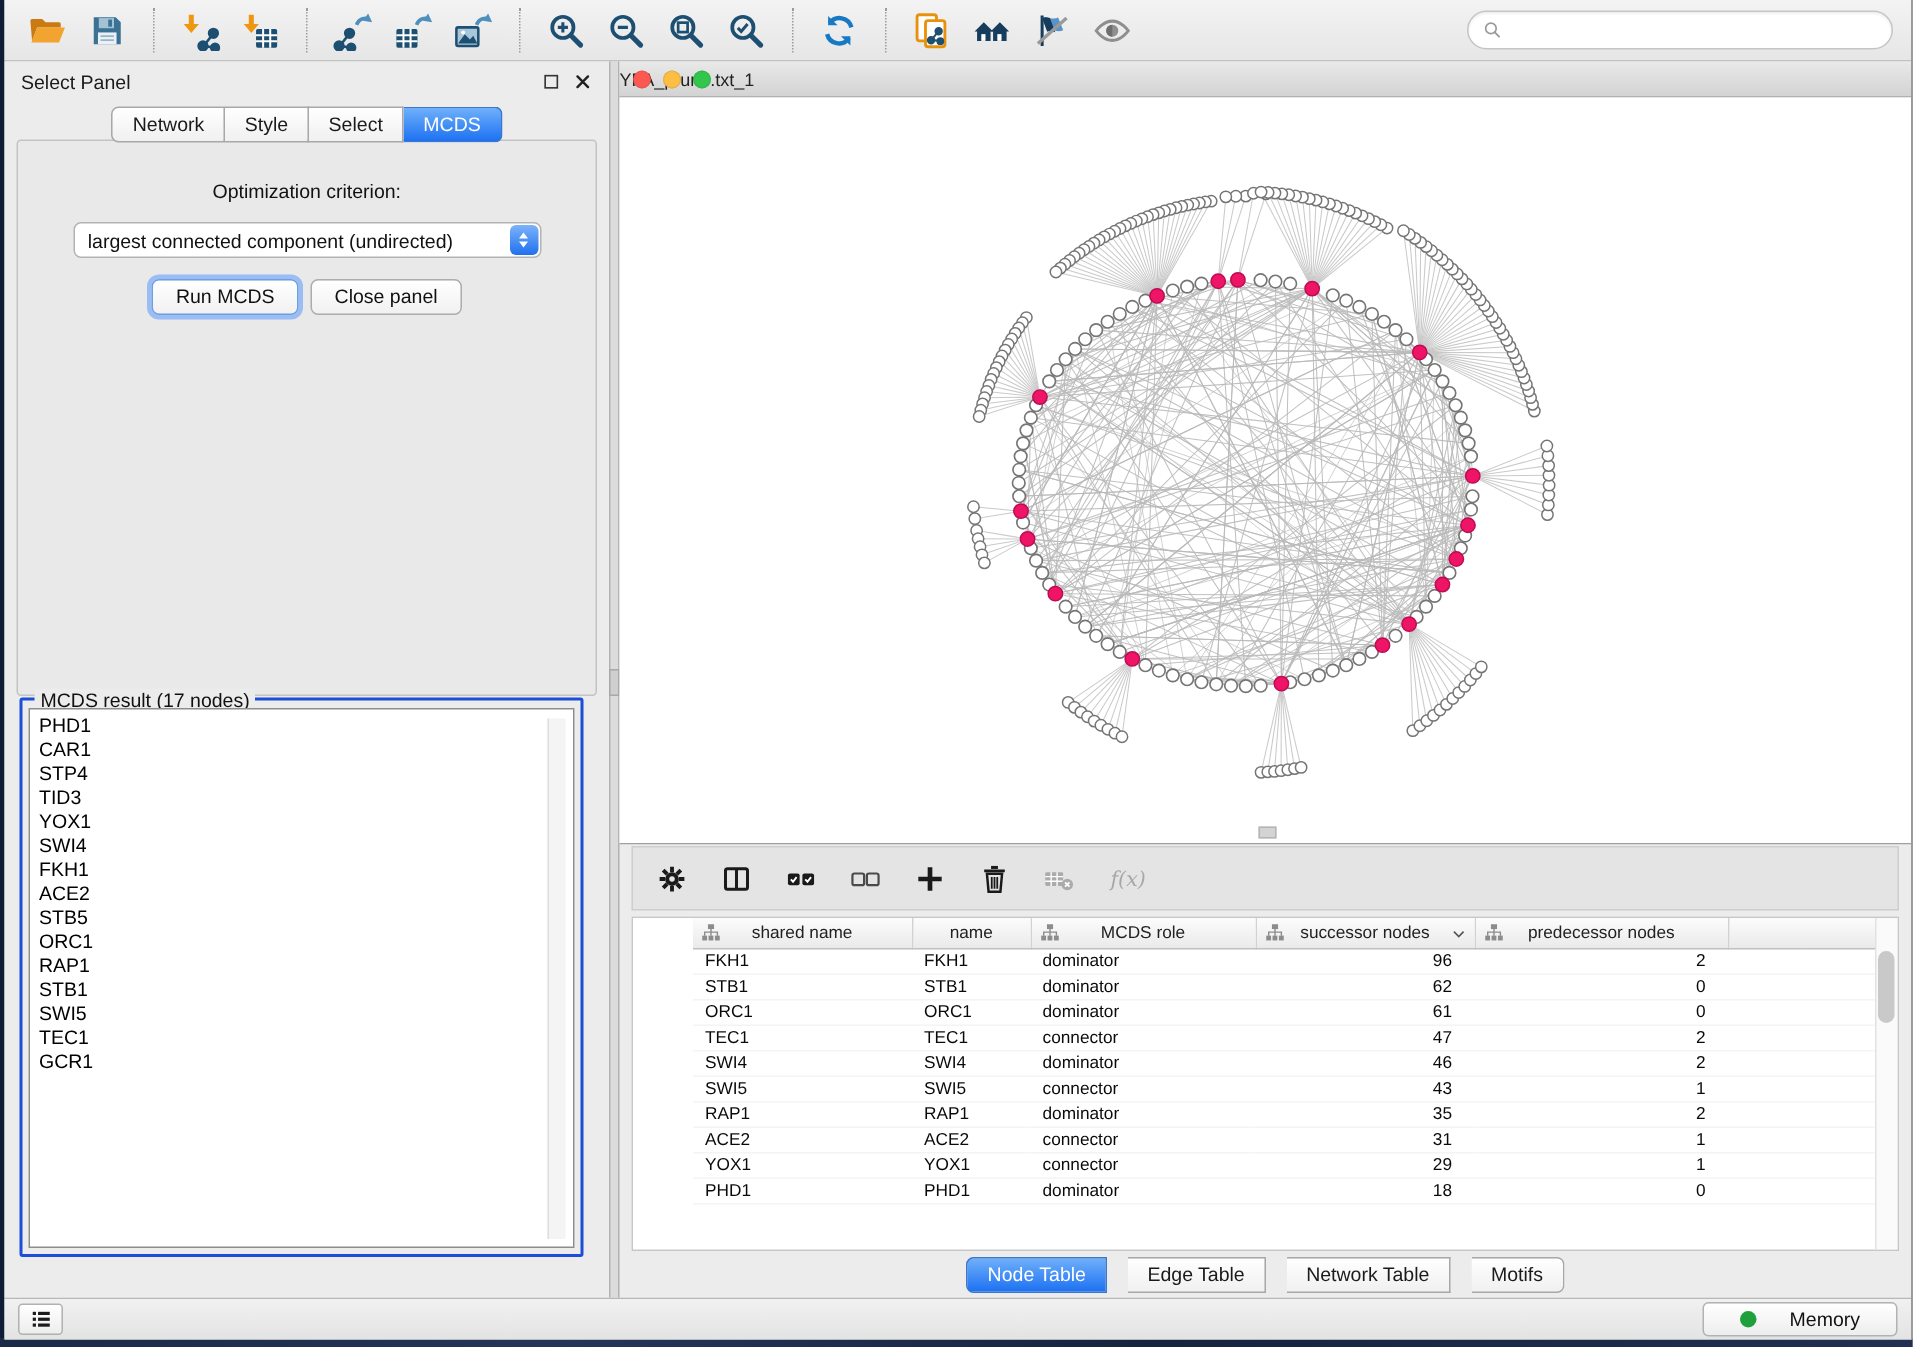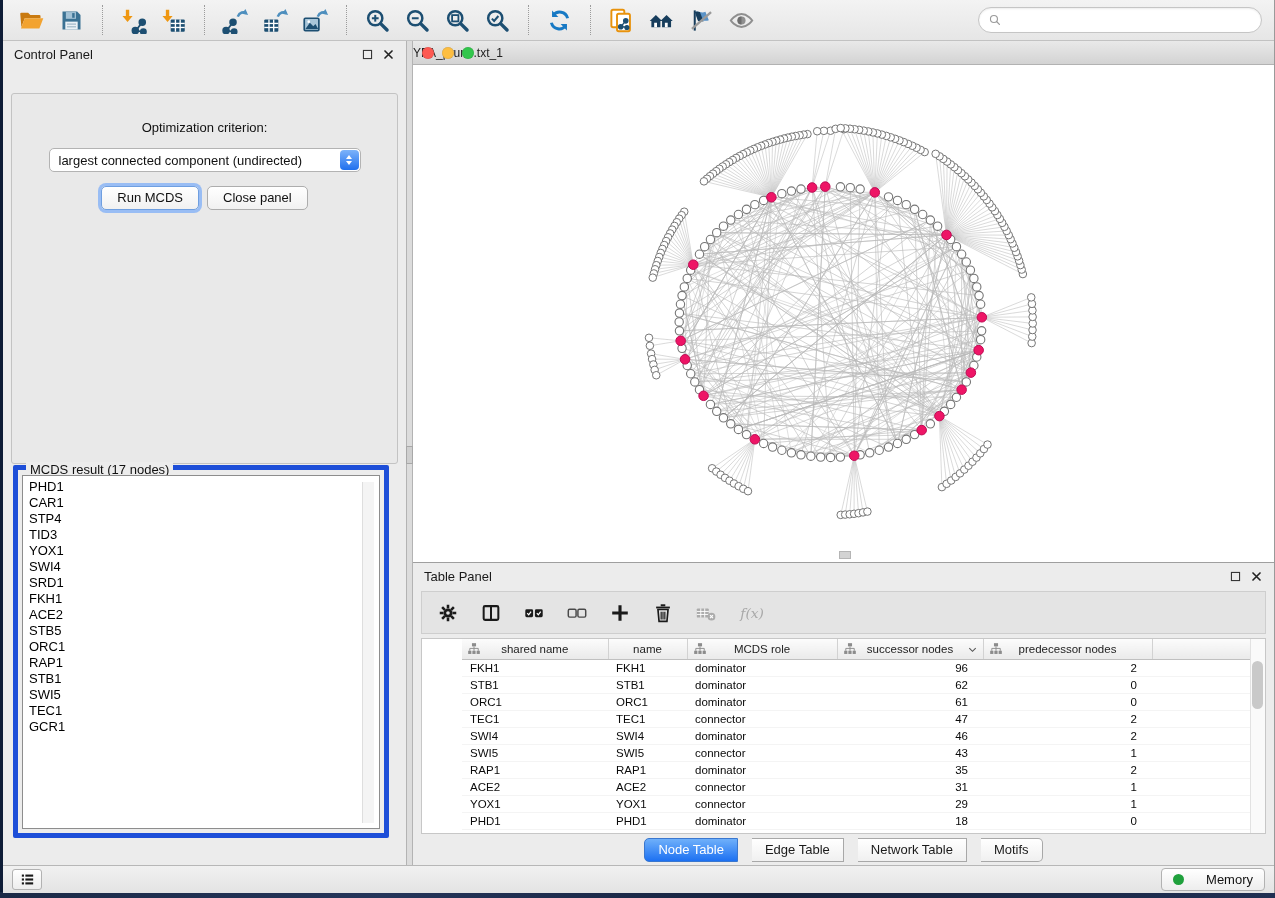--- a/index.html
+++ b/index.html
@@ -41,21 +41,21 @@
   .opt-select{margin:13px auto 4px;width:312px;height:24px;background:#fff;border:1px solid #b3b3b3;border-radius:5px;
     display:flex;align-items:center;font-size:13px;color:#111;padding-left:9px;box-sizing:border-box;position:relative;}
   .stepper{position:absolute;right:1px;top:1px;width:19px;height:20px;border-radius:4px;
     background:linear-gradient(#7cb3fa,#2070ee);display:flex;flex-direction:column;align-items:center;justify-content:center;gap:2px;}
   .tri-up{width:0;height:0;border-left:3.5px solid transparent;border-right:3.5px solid transparent;border-bottom:4.5px solid #fff;}
   .tri-down{width:0;height:0;border-left:3.5px solid transparent;border-right:3.5px solid transparent;border-top:4.5px solid #fff;}
   .btn-row{display:flex;justify-content:center;gap:8px;margin-top:14px;}
   .mac-btn{font-size:13px;padding:3px 15px 4px;background:linear-gradient(#ffffff,#f1f1f1);
     border:1px solid #adadad;border-radius:5px;color:#111;cursor:default;font-family:"Liberation Sans",sans-serif;}
   .mac-btn.focused{box-shadow:0 0 0 3px rgba(118,170,248,.7);border-color:#6f9fe0;}
-  .result-box{position:absolute;top:424px;left:10px;right:17px;bottom:27px;border:5px solid #1d4ed8;border-radius:2px;}
+  .result-box{position:absolute;top:424px;left:10px;right:17px;bottom:27px;border:2px solid #1d4ed8;border-radius:2px;}
   .result-legend{position:absolute;top:-8px;left:8px;background:#ececec;padding:0 4px;font-size:13px;color:#111;}
   .result-list{position:absolute;left:4px;right:4px;top:5px;bottom:4px;background:#fff;border:1px solid #8d8d8d;
     overflow:hidden;padding:3px 0 0 6px;font-size:13px;line-height:16px;color:#000;}
   .result-scroll{position:absolute;top:6px;bottom:5px;right:5px;width:11px;background:#f4f4f4;border-left:1px solid #dedede;}
 
   .v-divider{width:5px;background:#dcdcdc;border-left:1px solid #b3b3b3;border-right:1px solid #b3b3b3;position:relative;flex:0 0 auto;}
   .v-grip{position:absolute;top:405px;left:-1px;width:5px;height:16px;background:#cfcfcf;border:1px solid #a8a8a8;}
 
   
   .right{flex:1;display:flex;flex-direction:column;min-width:0;}
@@ -90,21 +90,21 @@
   .table-thumb{position:absolute;top:22px;left:1px;width:11px;height:48px;background:#c9c9c9;border-radius:6px;}
   .tp-tabs{height:31px;flex:0 0 auto;display:flex;justify-content:center;align-items:center;gap:14px;}
 
   
   .status{height:28px;background:linear-gradient(#f1f1f1,#e3e3e3);border-top:1px solid #b7b7b7;
     display:flex;align-items:center;padding:0 9px;box-sizing:border-box;}
   .status-btn{width:30px;height:21px;background:linear-gradient(#fff,#ededed);border:1px solid #b2b2b2;border-radius:3px;
     display:flex;align-items:center;justify-content:center;padding:0;}
   .status-btn svg{width:17px;height:17px;display:block;}
   .memory-btn{margin-left:auto;height:23px;display:flex;align-items:center;gap:22px;background:linear-gradient(#fff,#ededed);
-    border:1px solid #b2b2b2;border-radius:4px;padding:0 11px;font-size:13px;color:#111;font-family:"Liberation Sans",sans-serif;}
+    border:1px solid #b2b2b2;border-radius:4px;padding:0 24px;font-size:13px;color:#111;font-family:"Liberation Sans",sans-serif;}
   .mem-dot{width:11px;height:11px;border-radius:50%;background:#1fa03c;}
 </style>
 </head>
 <body>
 
 <div class="screen">
   <div class="app">
 
     <div class="toolbar" id="main-toolbar">
 
@@ -271,30 +271,36 @@
           <line x1="12.2" y1="12.2" x2="16.3" y2="16.3" stroke="#9a9a9a" stroke-width="1.8" stroke-linecap="round"></line>
         </svg>
         <input type="text" placeholder="" style="">
       </div>
     </div>
 
     <div class="main">
 
       <div class="cp">
         <div class="panel-header">
-          <span>Control Panel</span>
+          <span>Select Panel</span>
           <span class="win-icons">
             <svg class="wicon" viewBox="0 0 24 24">
               <rect x="4.5" y="4.5" width="15" height="15" fill="none" stroke="#333" stroke-width="2"></rect>
             </svg>
             <svg class="wicon" viewBox="0 0 24 24">
               <path d="M5.5 5.5l13 13M18.5 5.5l-13 13" stroke="#222" stroke-width="3" stroke-linecap="round"></path>
             </svg>
           </span>
         </div>
+        <div class="cp-tabs" id="cp-tabs">
+            <button class="seg">Network</button>
+            <button class="seg">Style</button>
+            <button class="seg">Select</button>
+            <button class="seg active">MCDS</button>
+          </div>
         <div class="cp-box">
           <div class="opt-label">Optimization criterion:</div>
           <div class="opt-select">
             <span>largest connected component (undirected)</span>
             <span class="stepper">
               <span class="tri-up"></span>
                 <span class="tri-down"></span>
             </span>
           </div>
           <div class="btn-row">
@@ -305,21 +311,20 @@
         <div class="result-box">
           <div class="result-legend">MCDS result (17 nodes)</div>
           <div class="result-list" id="result-list">
             <div class="result-scroll"></div>
           <div>PHD1</div>
               <div>CAR1</div>
               <div>STP4</div>
               <div>TID3</div>
               <div>YOX1</div>
               <div>SWI4</div>
-              <div>SRD1</div>
               <div>FKH1</div>
               <div>ACE2</div>
               <div>STB5</div>
               <div>ORC1</div>
               <div>RAP1</div>
               <div>STB1</div>
               <div>SWI5</div>
               <div>TEC1</div>
               <div>GCR1</div>
             </div>
@@ -1025,31 +1030,20 @@
                 <circle cx="343.0" cy="375.8" r="4.8" fill="#ee1566" stroke="#bf0a54" stroke-width="1"></circle>
                 <circle cx="291.5" cy="332.1" r="4.8" fill="#ee1566" stroke="#bf0a54" stroke-width="1"></circle>
                 <circle cx="272.9" cy="295.5" r="4.8" fill="#ee1566" stroke="#bf0a54" stroke-width="1"></circle>
                 <circle cx="268.5" cy="276.9" r="4.8" fill="#ee1566" stroke="#bf0a54" stroke-width="1"></circle>
                 <circle cx="281.2" cy="200.5" r="4.8" fill="#ee1566" stroke="#bf0a54" stroke-width="1"></circle>
               </svg><div class="pane-grip"></div>
           </div>
         </div>
 
         <div class="tp">
-          <div class="panel-header">
-            <span>Table Panel</span>
-            <span class="win-icons">
-              <svg class="wicon" viewBox="0 0 24 24">
-                <rect x="4.5" y="4.5" width="15" height="15" fill="none" stroke="#333" stroke-width="2"></rect>
-              </svg>
-              <svg class="wicon" viewBox="0 0 24 24">
-                <path d="M5.5 5.5l13 13M18.5 5.5l-13 13" stroke="#222" stroke-width="3" stroke-linecap="round"></path>
-              </svg>
-            </span>
-          </div>
           <div class="tp-toolbar" id="tp-toolbar">
               <button class="tpbtn">
                 <svg viewBox="0 0 24 24" width="100%" height="100%">
                   <g stroke="#1a1a1a" stroke-width="2.8">
                     <line x1="12" y1="3" x2="12" y2="7"></line>
                     <line x1="12" y1="17" x2="12" y2="21"></line>
                     <line x1="3" y1="12" x2="7" y2="12"></line>
                     <line x1="17" y1="12" x2="21" y2="12"></line>
                     <line x1="5.6" y1="5.6" x2="8.5" y2="8.5"></line>
                     <line x1="15.5" y1="15.5" x2="18.4" y2="18.4"></line>

